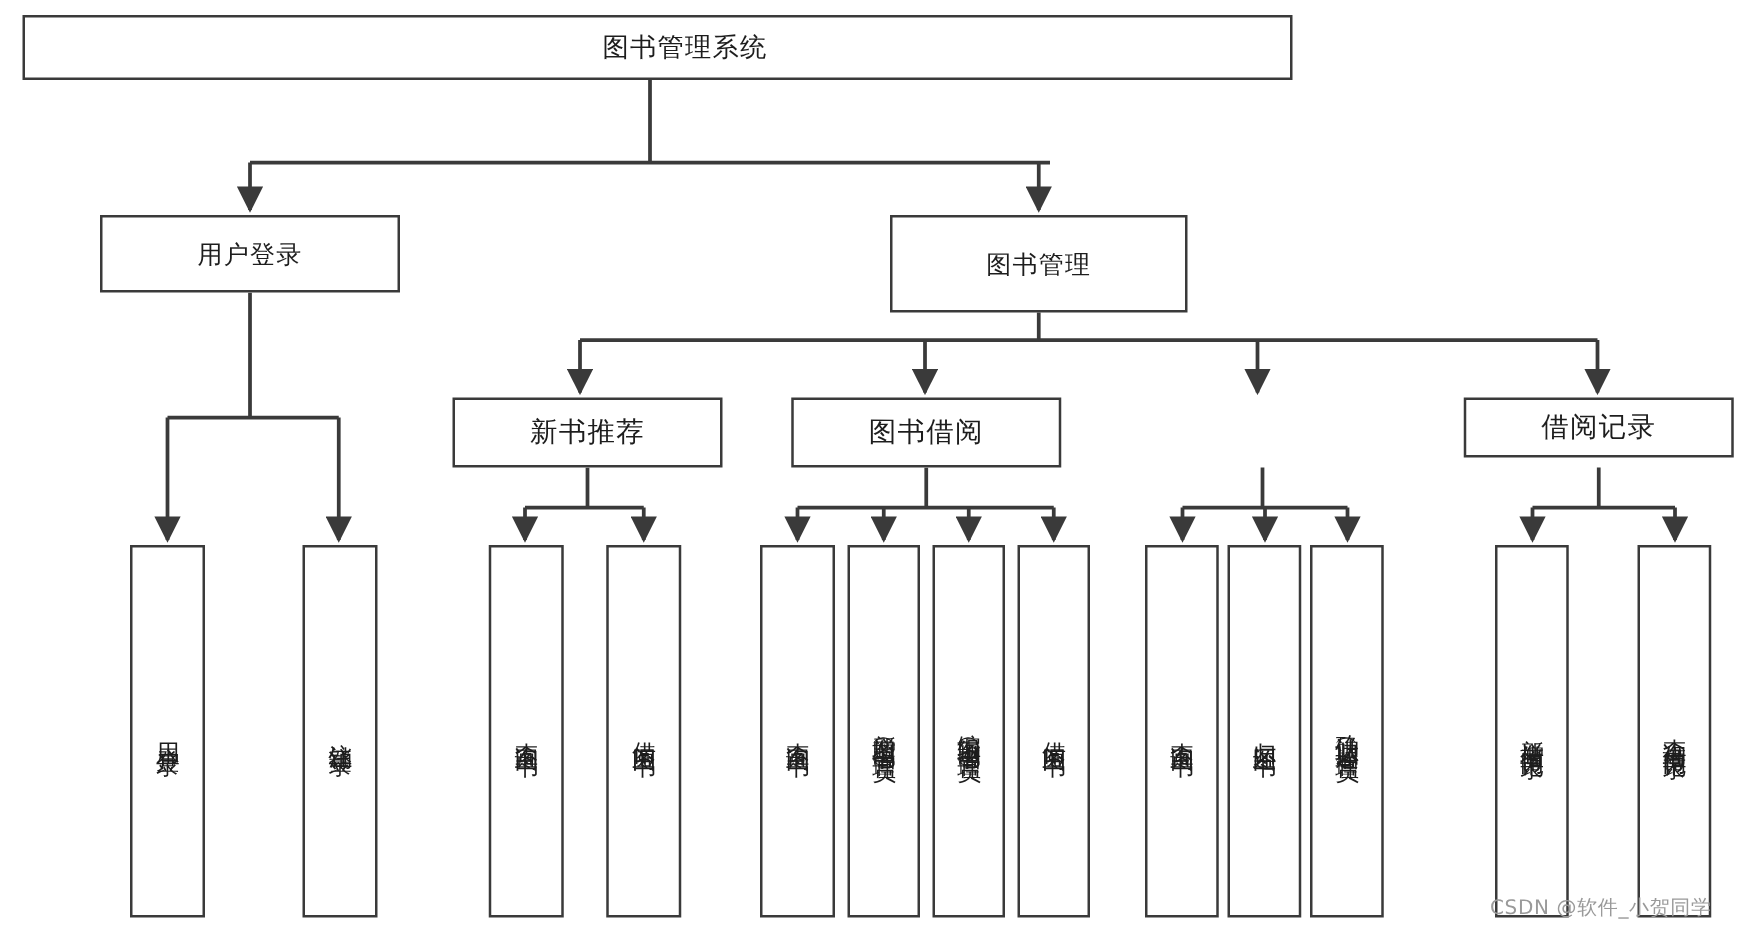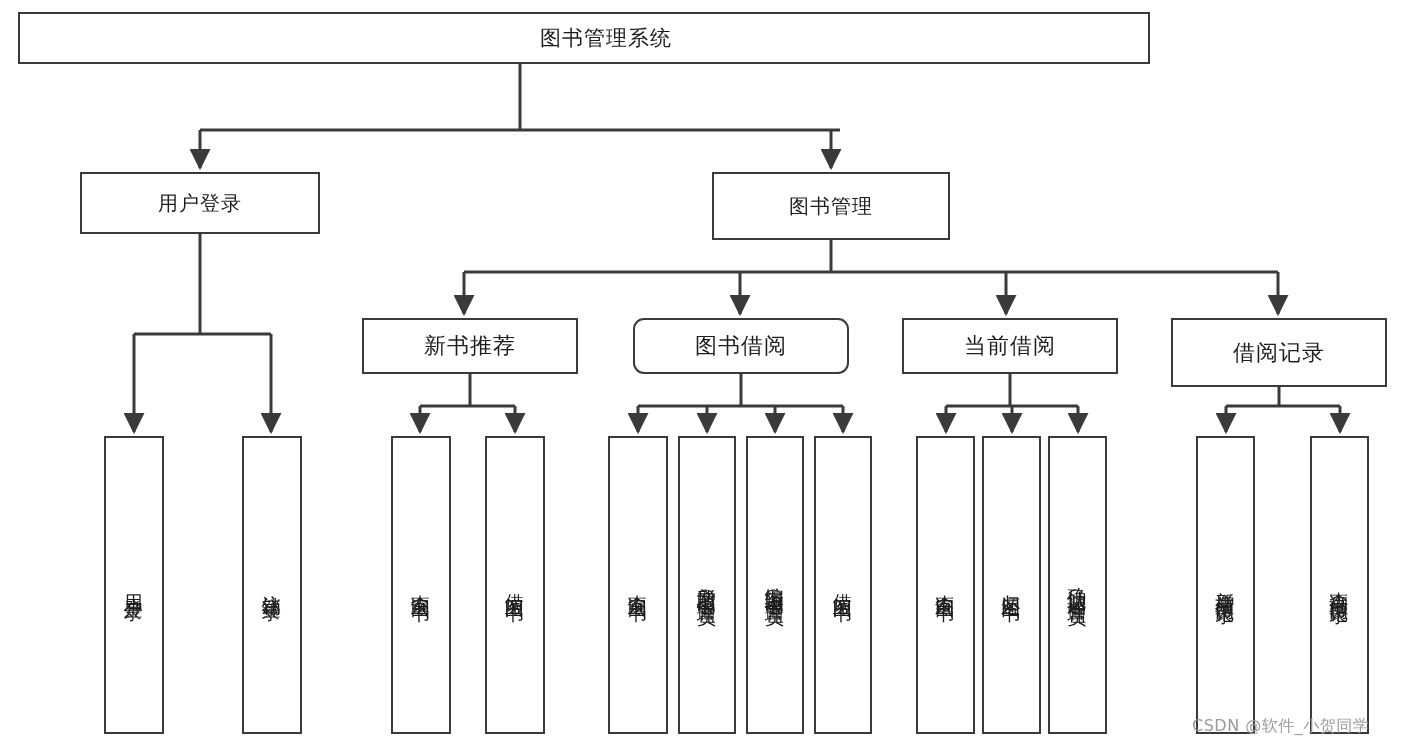--- a/index.html
+++ b/index.html
@@ -129,41 +129,38 @@
     </g>
 
     <g stroke="#3a3a3a" stroke-width="3" fill="none">
       <path d="M 1279 374 L 1279 406"></path>
       <path d="M 1226 406 L 1340 406"></path>
       <path d="M 1226 406 L 1226 432" marker-end="url(#arrow)"></path>
       <path d="M 1340 406 L 1340 432" marker-end="url(#arrow)"></path>
     </g>
   </svg>
 
-  <div class="node root" style="left:18px;top:12px;width:1132px;height:52px;padding-left:44px;">
+  <div class="node root" style="left:18px;top:12px;width:1016px;height:52px;padding-left:44px;">
     <span>图书管理系统</span>
   </div>
 
   <div class="node lvl1" style="left:80px;top:172px;width:240px;height:62px;">
     <span>用户登录</span>
   </div>
-  <div class="node lvl1" style="left:712px;top:172px;width:238px;height:68px;">
+  <div class="node lvl1" style="left:712px;top:172px;width:238px;height:78px;">
     <span>图书管理</span>
   </div>
 
   <div class="node lvl2" style="left:362px;top:318px;width:216px;height:56px;">
     <span>新书推荐</span>
   </div>
-  <div class="node lvl2" style="left:633px;top:318px;width:216px;height:56px;border-radius:11px;">
+  <div class="node lvl2" style="left:633px;top:318px;width:216px;height:56px;">
     <span>图书借阅</span>
   </div>
-  <div class="node lvl2" style="left:902px;top:318px;width:216px;height:56px;">
-    <span>当前借阅</span>
-  </div>
-  <div class="node lvl2" style="left:1171px;top:318px;width:216px;height:69px;">
+  <div class="node lvl2" style="left:1171px;top:318px;width:216px;height:48px;">
     <span>借阅记录</span>
   </div>
 
   <div class="node leaf" style="left:104px;top:436px;width:60px;height:298px;">
     <span class="txt">用户登录</span>
   </div>
   <div class="node leaf" style="left:242px;top:436px;width:60px;height:298px;">
     <span class="txt">注销登录</span>
   </div>
 

